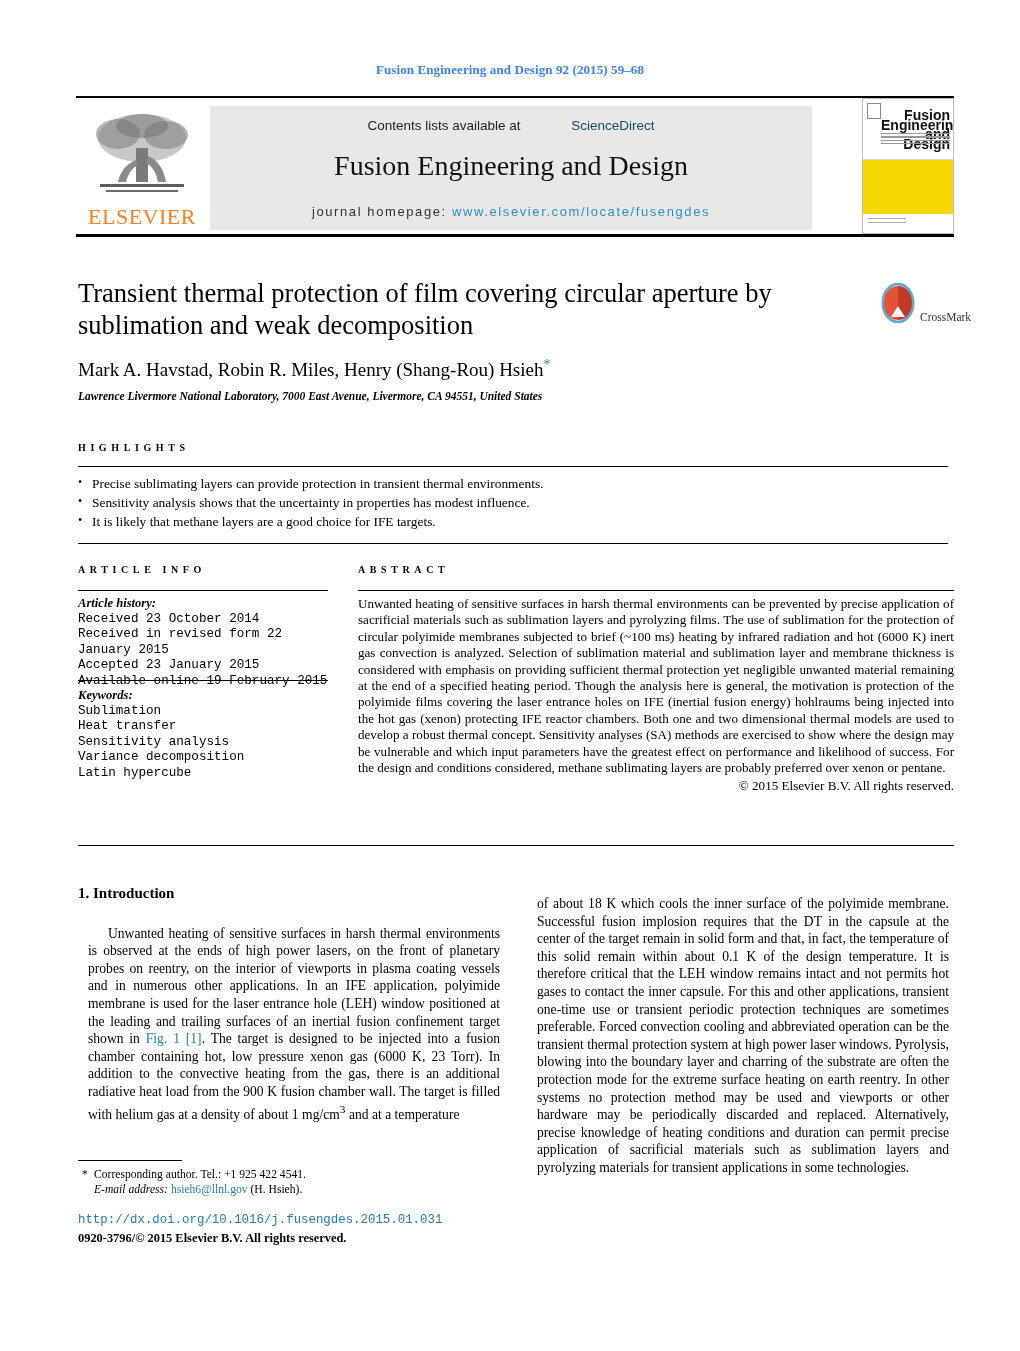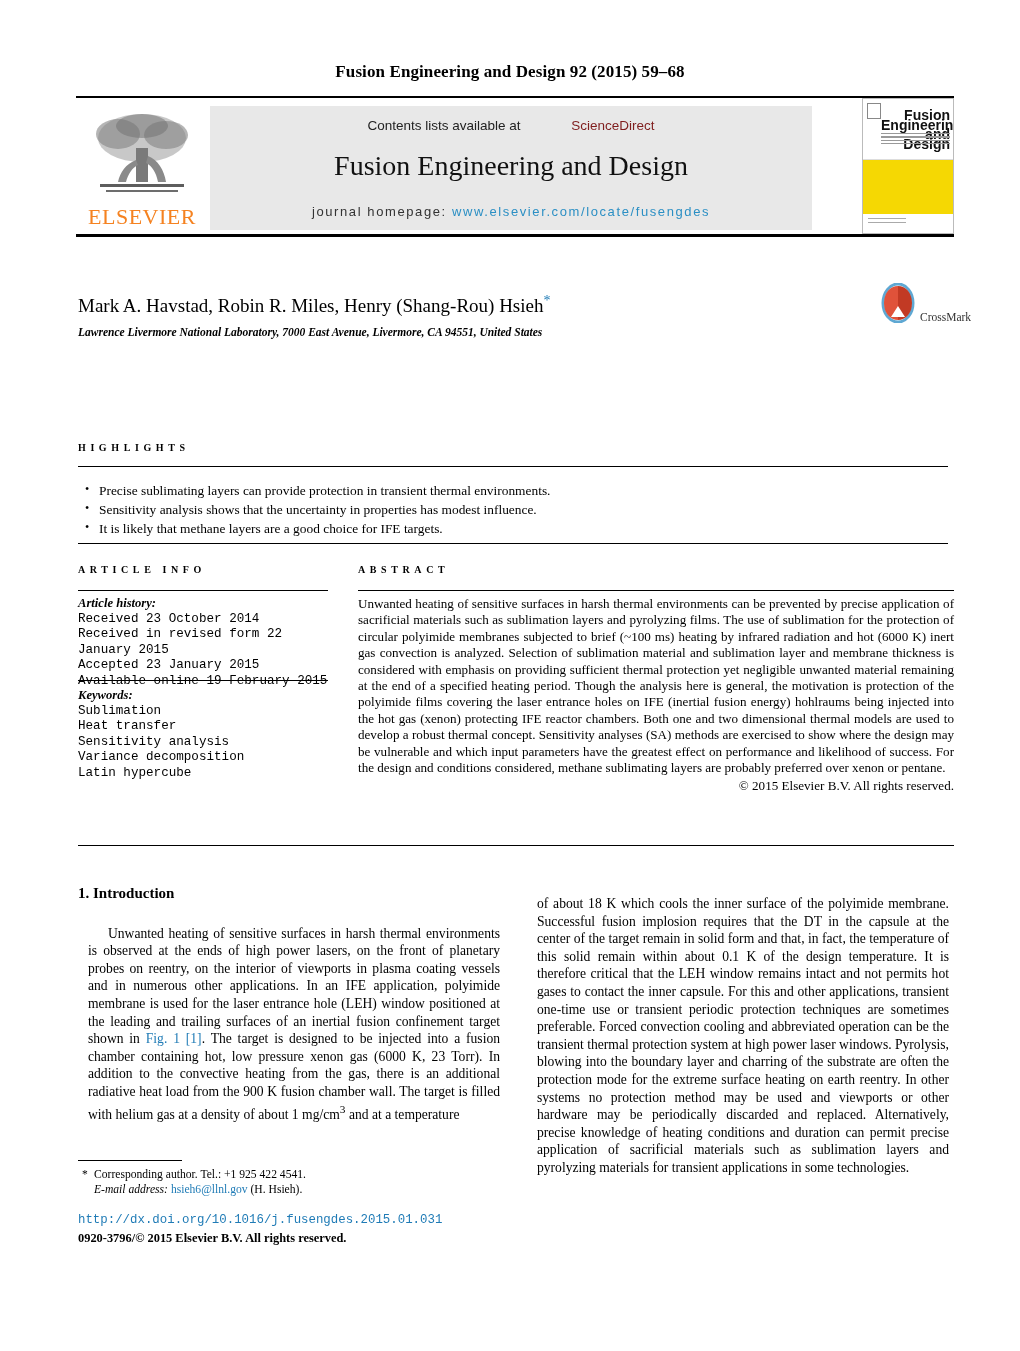--- a/index.html
+++ b/index.html
@@ -25,22 +25,22 @@
 
   
   .running-head {
     position: absolute;
     top: 62px;
     left: 0;
     width: 1020px;
     text-align: center;
     font-family: "Liberation Serif", serif;
     font-weight: bold;
-    font-size: 17px;
-    color: #000000;
+    font-size: 13px;
+    color: #3b82f6;
     letter-spacing: 0.1px;
   }
 
   
   .masthead {
     position: absolute;
     top: 96px;
     left: 76px;
     width: 878px;
     height: 140px;
@@ -94,21 +94,21 @@
     position: absolute;
     top: 12px;
     left: 0;
     width: 602px;
     text-align: center;
     font-family: "Liberation Sans", sans-serif;
     font-size: 13.5px;
     color: #222;
   }
   .contents-line .sd-link {
-    color: #7f1d1d;
+    color: #0c4a6e;
     margin-left: 47px;
   }
   .journal-title {
     position: absolute;
     top: 44px;
     left: 0;
     width: 602px;
     text-align: center;
     font-family: "Liberation Serif", serif;
     font-size: 28px;
@@ -275,21 +275,21 @@
   .highlights-head {
     position: absolute;
     left: 78px;
     top: 442px;
   }
   .highlights-list {
     position: absolute;
     left: 78px;
     top: 474px;
     width: 870px;
-    margin: 7px;
+    margin: 0;
     padding: 0;
     list-style: none;
   }
   .highlights-list li {
     font-family: "Liberation Serif", serif;
     font-size: 13.4px;
     line-height: 19px;
     color: #000;
     padding-left: 14px;
     position: relative;
@@ -493,20 +493,21 @@
       <div class="cover-bottom">
         <i></i>
           <i></i>
       </div>
     </div>
 
     <div class="masthead-rule-bottom"></div>
   </div>
 
   <div class="title-block">
+    <h1 class="paper-title">Transient thermal protection of film covering circular aperture by sublimation and weak decomposition</h1>
     <div class="authors">
       <span>Mark A. Havstad, Robin R. Miles, Henry (Shang-Rou) Hsieh</span><span class="star">*</span>
     </div>
     <div class="affiliation">Lawrence Livermore National Laboratory, 7000 East Avenue, Livermore, CA 94551, United States</div>
   </div>
 
   <div class="crossmark">
     <svg class="crossmark-badge" viewBox="0 0 36 40">
       <ellipse cx="18" cy="20" rx="15" ry="19" fill="#ffffff" stroke="#5fa8d3" stroke-width="3"></ellipse>
       <path d="M18 3 C26 3 32 10 32 20 C32 30 26 37 18 37 Z" fill="#c23a24"></path>

